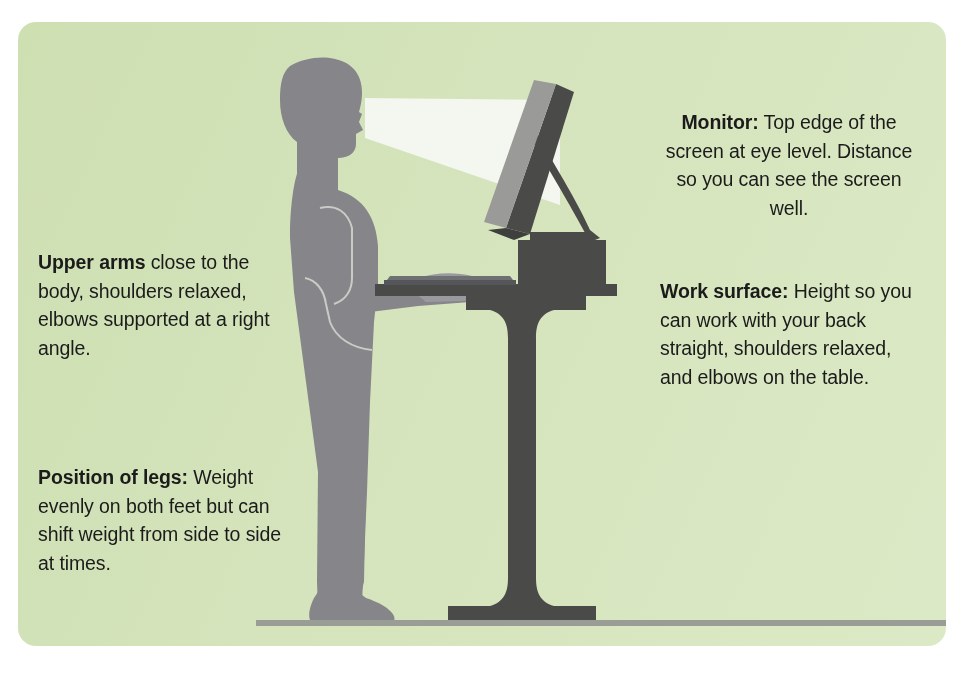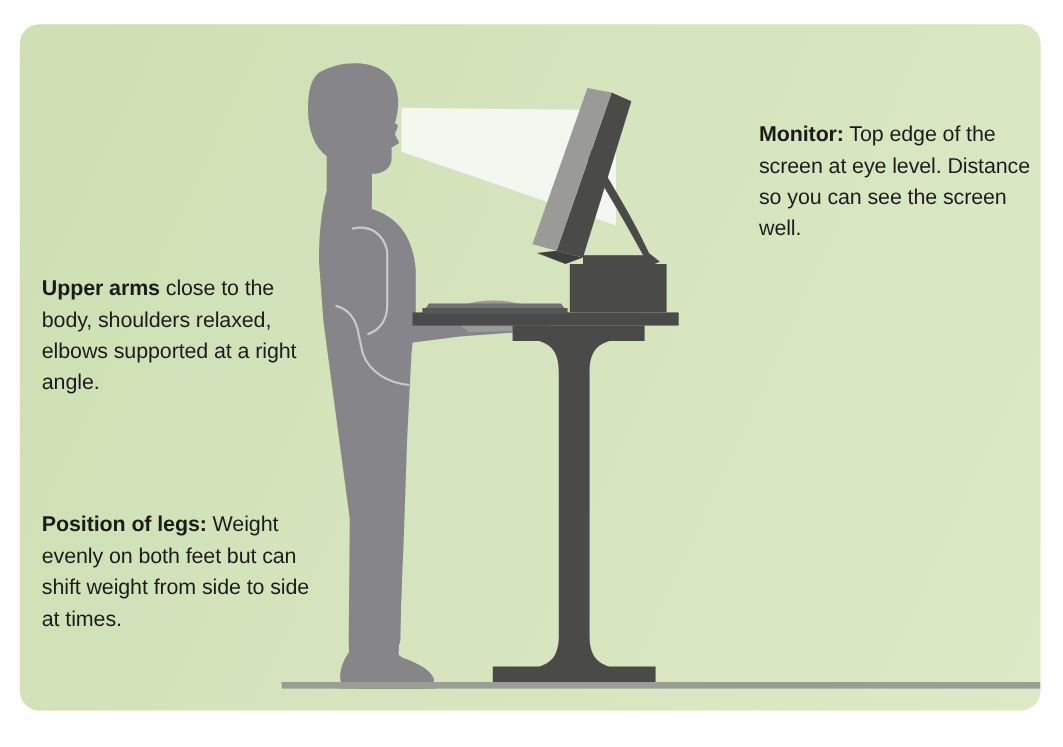--- a/index.html
+++ b/index.html
@@ -40,21 +40,21 @@
     line-height: 28.6px;
     letter-spacing: -0.1px;
     font-weight: 400;
   }
   .textblock b {
     font-weight: 700;
   }
 
   #block-upper-arms { left: 20px; top: 226px;  width: 252px; }
   #block-legs       { left: 20px; top: 441px;  width: 262px; }
-  #block-monitor    { left: 672px; top: 86px;  width: 262px; }
+  #block-monitor    { left: 640px; top: 86px;  width: 262px; text-align: center; }
   #block-work       { left: 642px; top: 255px; width: 262px; }
 
   .lead { font-weight: 700; }
 </style>
 </head>
 <body>
 
 <div id="infographic">
 
   <svg class="illustration" viewBox="0 0 928 624">
@@ -155,14 +155,17 @@
   </div>
 
   <div class="textblock" id="block-upper-arms">
     <b class="lead">Upper arms</b><span> close to the body, shoulders relaxed, elbows supported at a right angle.</span>
   </div>
 
   <div class="textblock" id="block-monitor">
     <b class="lead">Monitor:</b><span> Top edge of the screen at eye level. Distance so you can see the screen well.</span>
   </div>
 
+  <div class="textblock" id="block-work">
+    <b class="lead">Work surface:</b><span> Height so you can work with your back straight, shoulders relaxed, and elbows on the table.</span>
+  </div>
 
 </div>
 
 </body></html>

